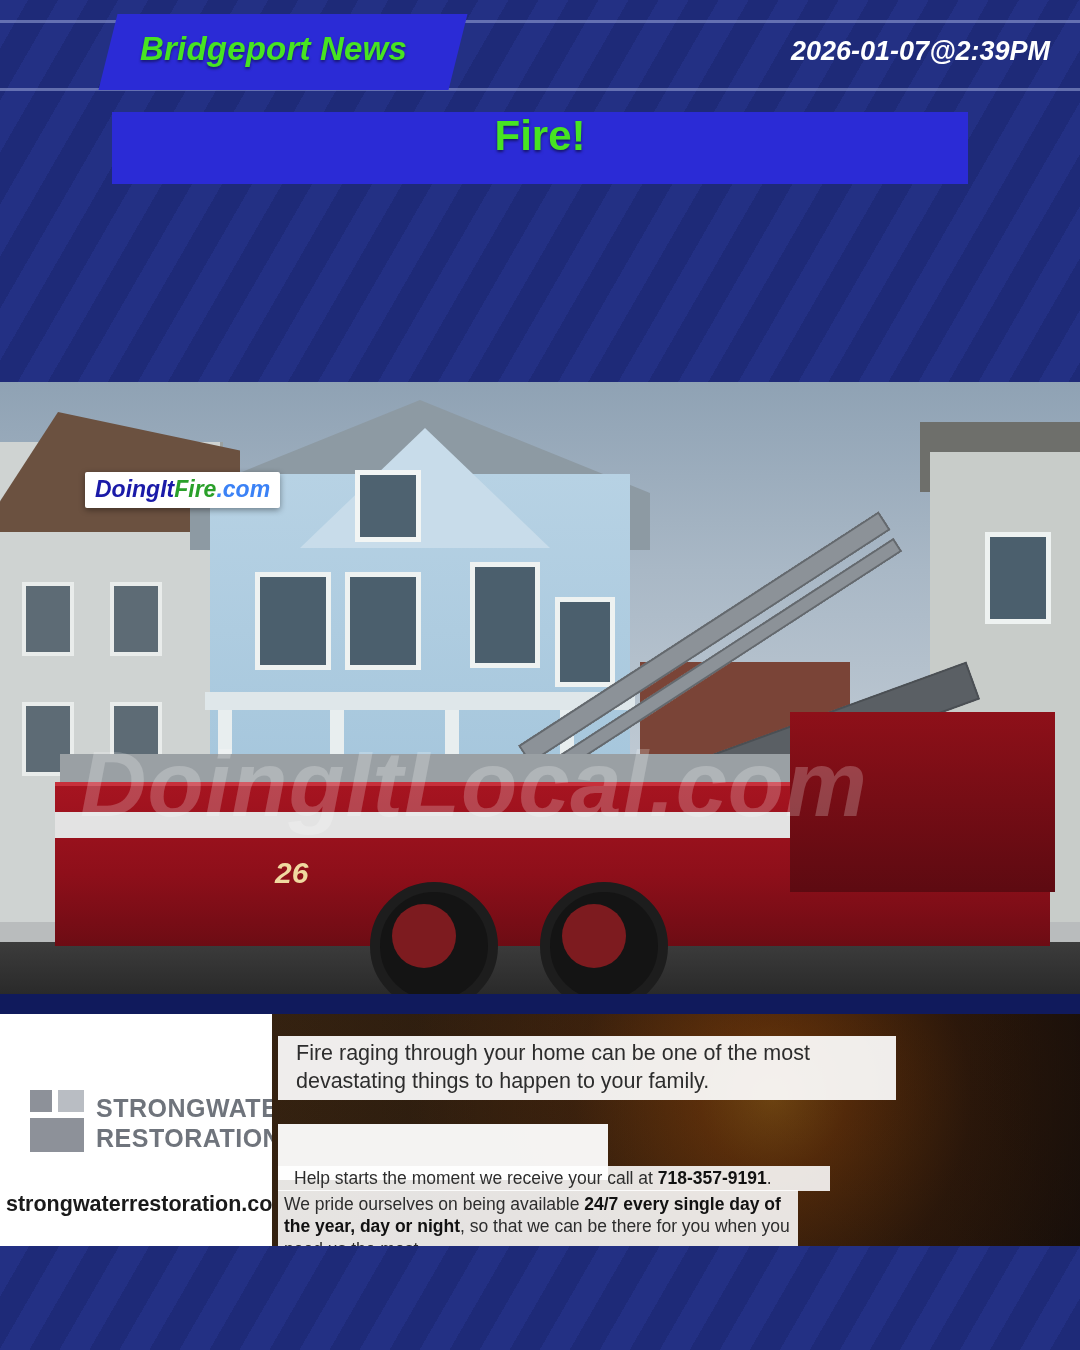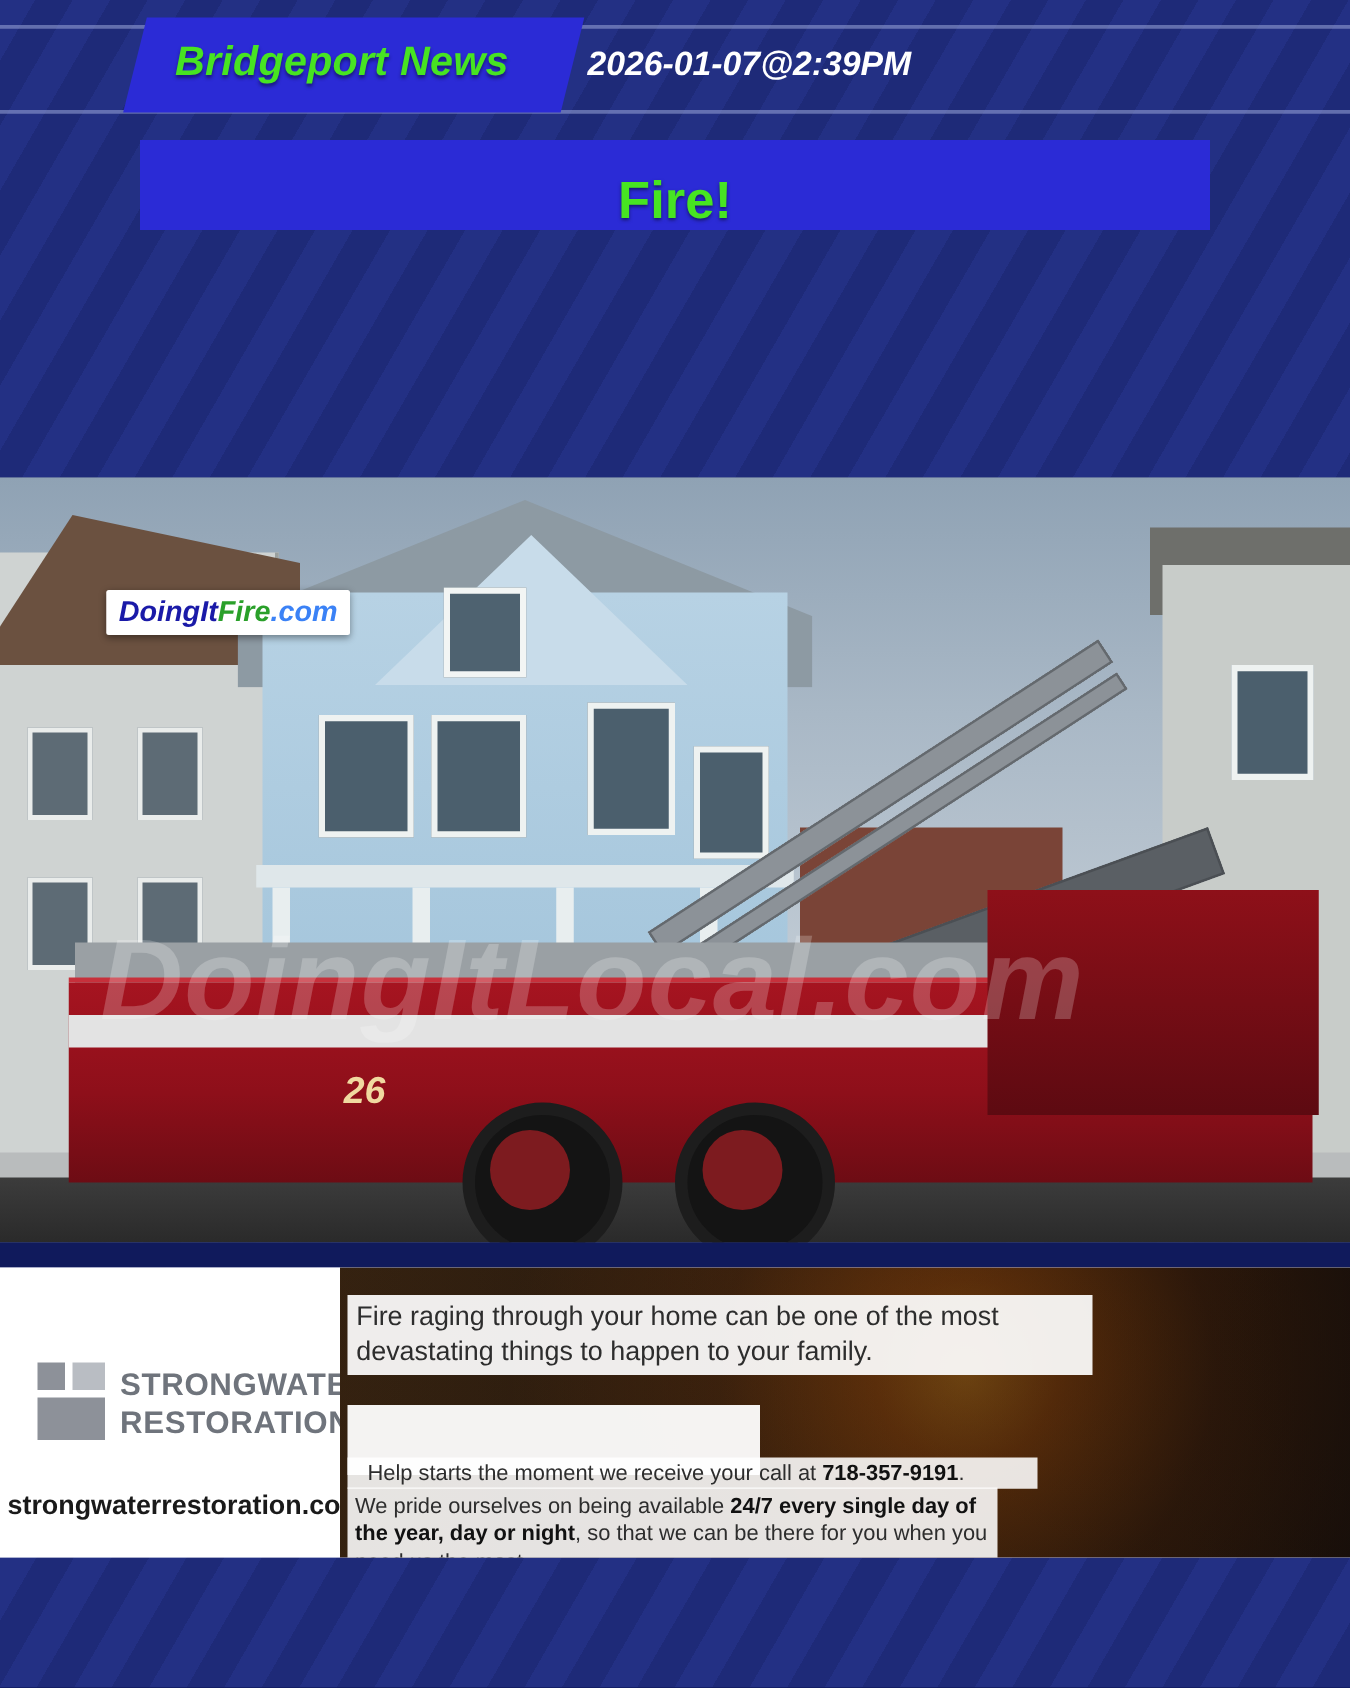--- a/index.html
+++ b/index.html
@@ -64,36 +64,36 @@
     font-weight: bold;
     font-style: italic;
     color: #47e422;
     letter-spacing: .2px;
     text-shadow: 0 2px 3px rgba(0,0,0,.45);
   }
   .timestamp {
     position: absolute;
     left: 470px; top: 36px;
     width: 580px;
-    text-align: left;
+    text-align: right;
     font-size: 27px;
     font-weight: bold;
     font-style: italic;
     color: #ffffff;
   }
 
   
   .title-banner {
     position: absolute;
     left: 112px; top: 112px;
     width: 856px;
     height: 72px;
     background: #2b2bd6;
     display: flex;
-    align-items: flex-end;
+    align-items: flex-start;
     justify-content: center;
   }
   .title-text {
     font-size: 42px;
     font-weight: bold;
     color: #47e422;
     text-shadow: 0 2px 3px rgba(0,0,0,.5);
   }
 
   
@@ -300,21 +300,21 @@
       linear-gradient(180deg, rgba(20,14,10,.55), rgba(20,14,10,.6)),
       radial-gradient(circle at 62% 36%, #ff9a1f 0%, #c25a0c 14%, #5b2c10 38%, #2a1a12 70%);
   }
   .ad-haze {
     position:absolute; left:272px; top:0; width:808px; height:232px;
     background: linear-gradient(90deg, rgba(255,160,40,.10), rgba(0,0,0,.25));
   }
   .ad-text-block1 {
     position:absolute; left:278px; top:22px; width:582px;
     background: rgba(255,255,255,.92);
-    padding: 4px 7px;
+    padding: 4px 18px;
     font-size: 21.5px;
     line-height: 1.3;
     color:#2d2d2d;
   }
   .ad-text-block2 {
     position:absolute; left:278px; top:110px; width:330px; height:56px;
     background: rgba(255,255,255,.95);
   }
   .ad-text-block3 {
     position:absolute; left:278px; top:176px; width:508px;

